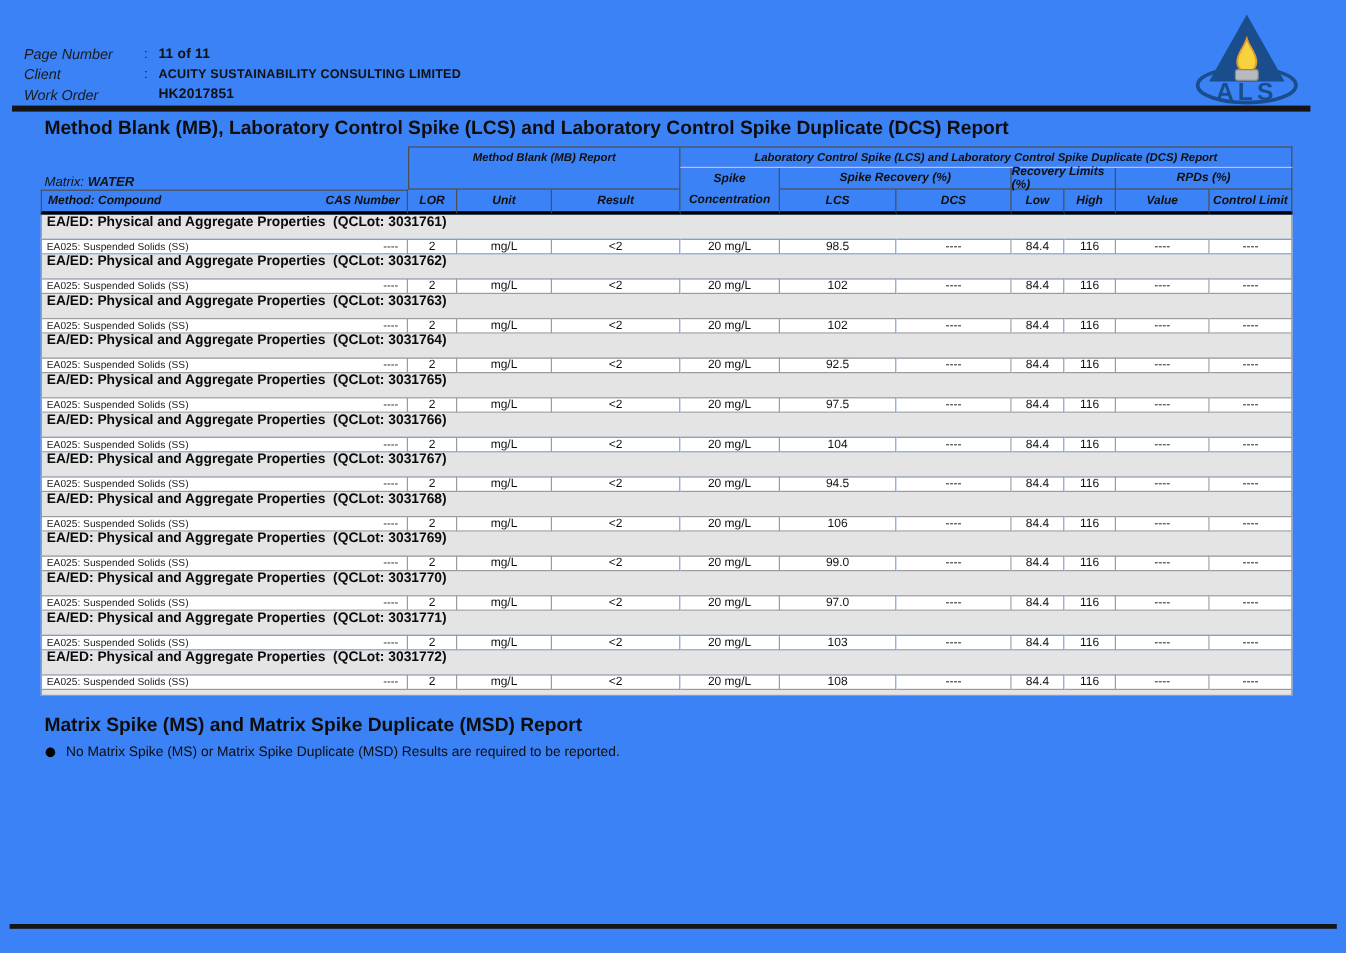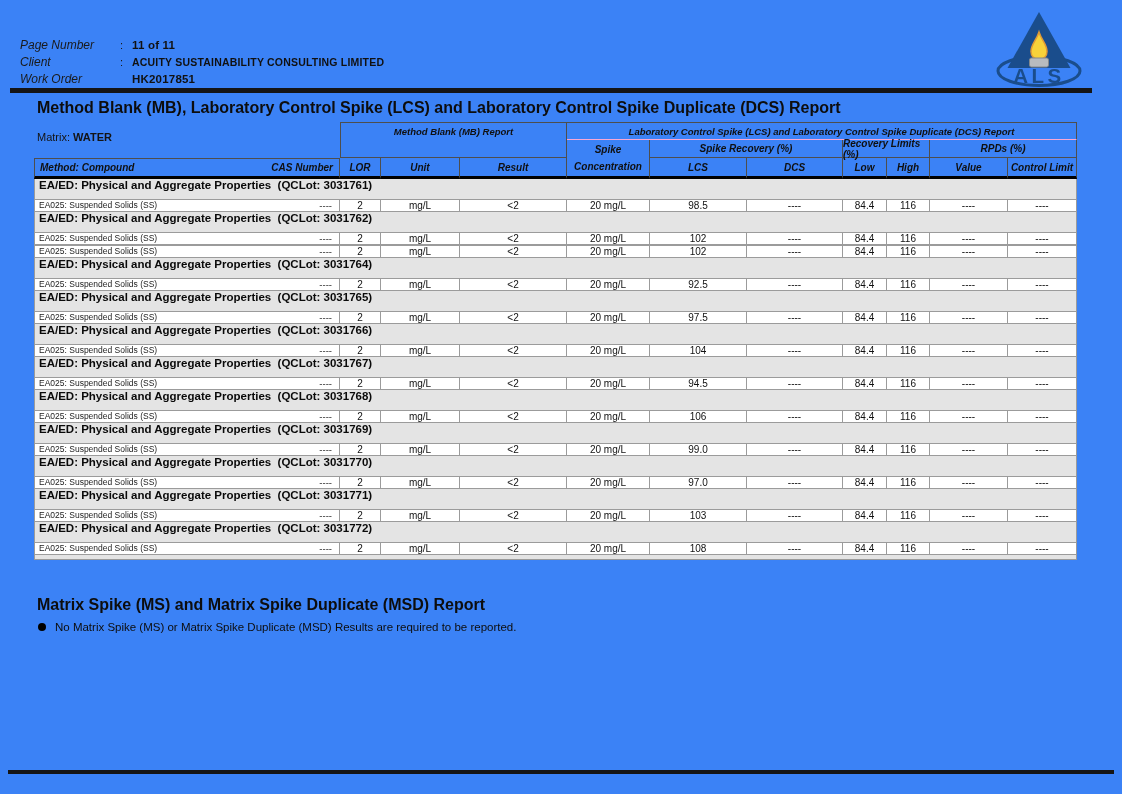--- a/index.html
+++ b/index.html
@@ -17,21 +17,21 @@
   .rule { position:absolute; background:#151515; }
   .rule-top    { left:10px; top:88px;  width:1082px; height:5px; }
   .rule-bottom { left:8px;  top:770px; width:1106px; height:4px; }
 
   .logo-wrap { position:absolute; left:995px; top:11px; width:88px; height:77px; }
 
   
   .sec-title { position:absolute; left:37px; font-weight:bold; font-size:16px; color:#0d0d0d; white-space:nowrap; }
   .sec1 { top:99px; }
   .sec2 { top:596px; }
-  .matrix-line { position:absolute; left:37px; top:131px; font-size:11px; }
+  .matrix-line { position:absolute; left:37px; top:146px; font-size:11px;font-style:italic; }
   .matrix-line b { font-size:11px; }
 
   .bullet-line { position:absolute; left:38px; top:621px; display:flex; align-items:center; }
   .bullet-dot { width:8px; height:8px; border-radius:50%; background:#000; margin-right:9px; }
   .bullet-text { font-weight:normal; font-size:11.5px; color:#0d0d0d; }
 
   
   .qc-table {
     position:absolute; left:34px; top:122px;
     display:grid;
@@ -154,20 +154,23 @@
     <div class="d">mg/L</div>
     <div class="d">&lt;2</div>
     <div class="d">20 mg/L</div>
     <div class="d">102</div>
     <div class="d">----</div>
     <div class="d">84.4</div>
     <div class="d">116</div>
     <div class="d">----</div>
     <div class="d">----</div>
 
+    <div class="g-row">
+      <span class="g-title">EA/ED: Physical and Aggregate Properties  (QCLot: 3031763)</span>
+    </div>
     <div class="d d-compound">
       <span>EA025: Suspended Solids (SS)</span>
       <span class="cas">----</span>
     </div>
     <div class="d">2</div>
     <div class="d">mg/L</div>
     <div class="d">&lt;2</div>
     <div class="d">20 mg/L</div>
     <div class="d">102</div>
     <div class="d">----</div>

